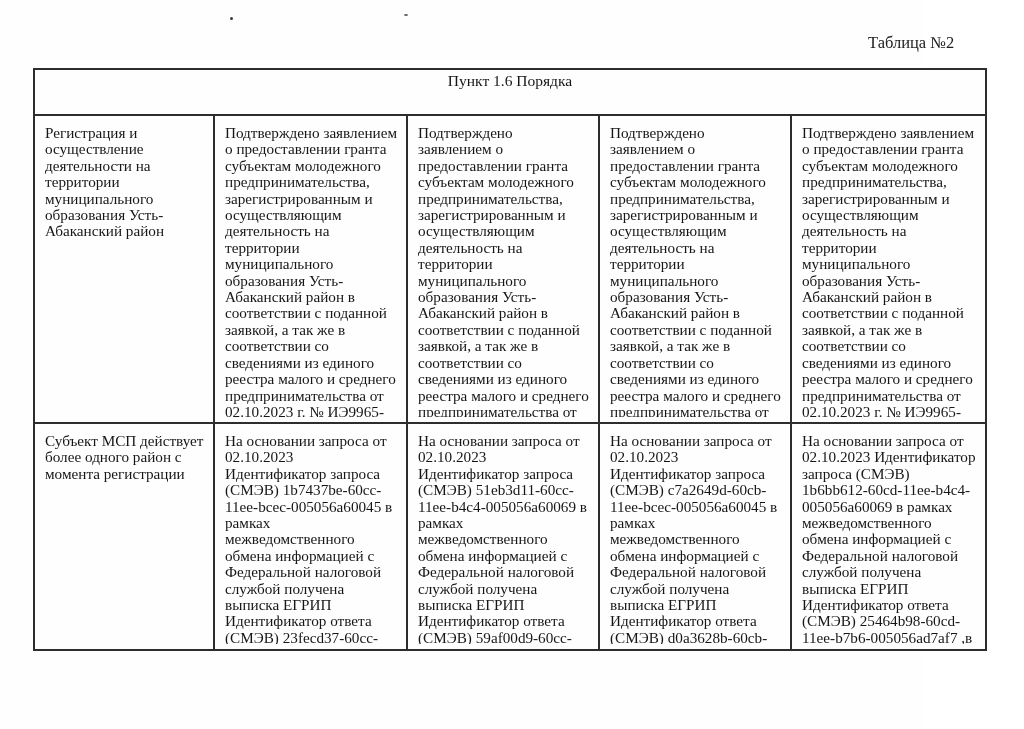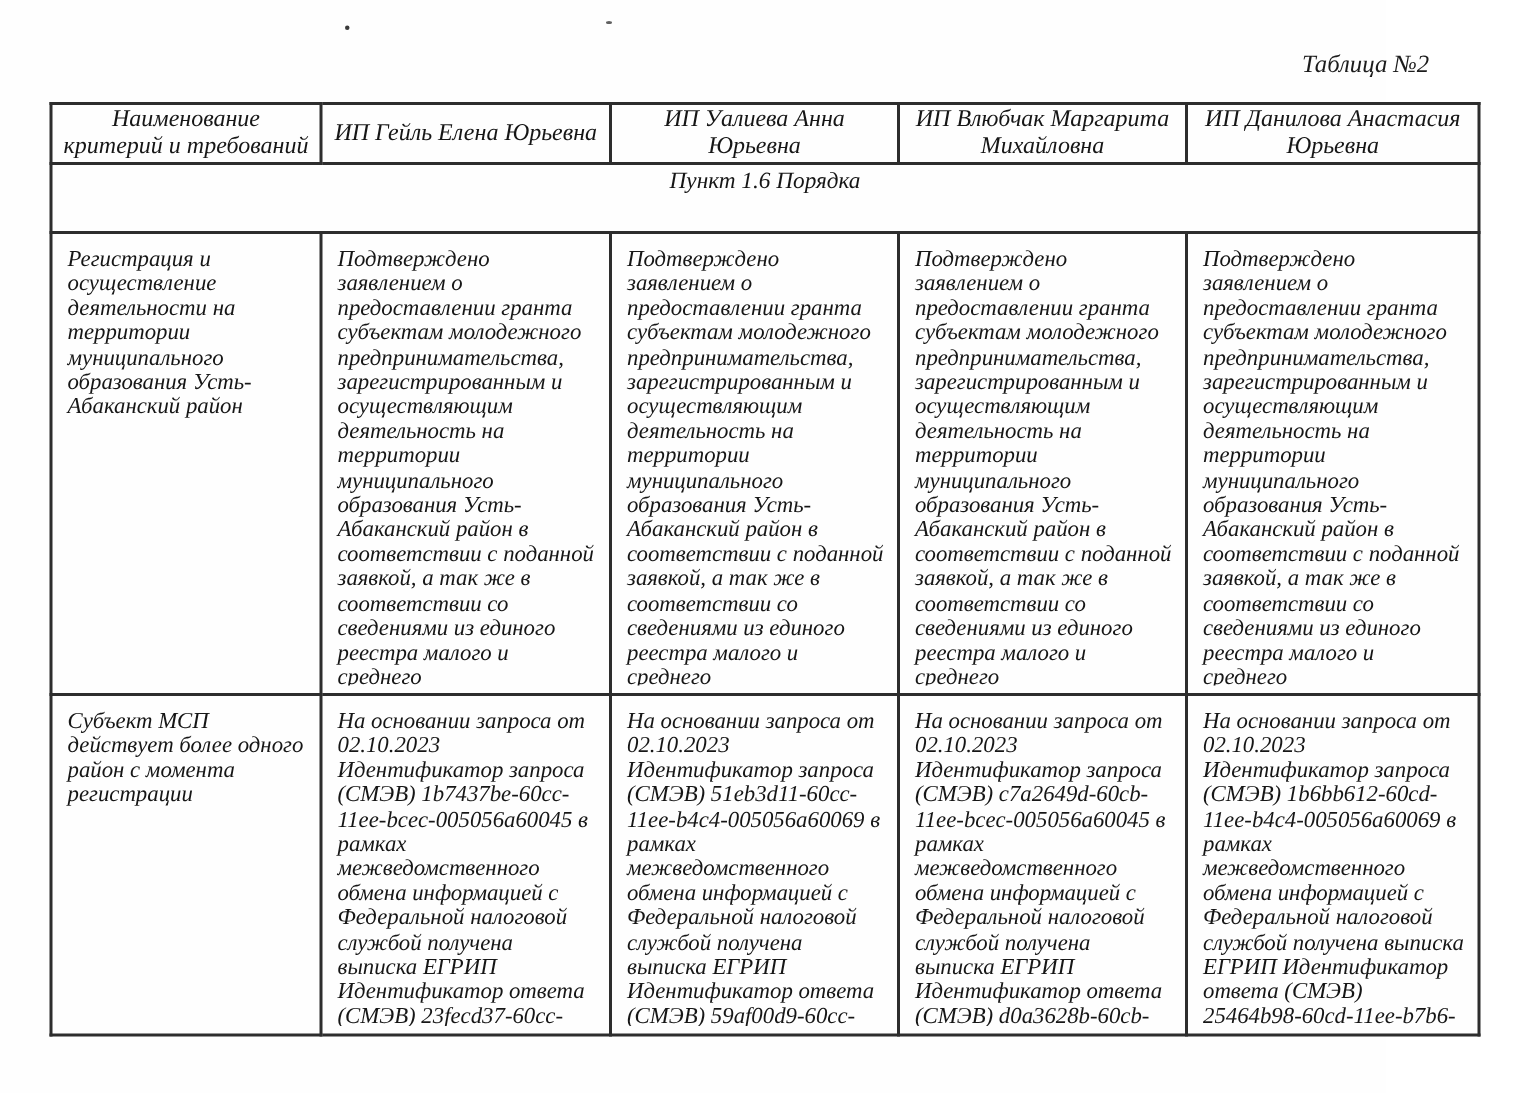--- a/index.html
+++ b/index.html
@@ -10,21 +10,20 @@
     height: 729px;
     overflow: hidden;
     font-family: "Liberation Serif", serif;
     color: #161616;
   }
   .page {
     position: relative;
     width: 924px;
     height: 729px;
     background: #fefefe;
-    font-style: italic;
   }
   .caption {
     position: absolute;
     top: 33px;
     left: 868px;
     font-size: 16.5px;
     color: #1c1c1c;
     white-space: nowrap;
   }
   table.criteria {
@@ -86,27 +85,20 @@
 
   <table class="criteria">
     <colgroup>
       <col style="width:180px">
       <col style="width:193px">
       <col style="width:192px">
       <col style="width:192px">
       <col style="width:195px">
     </colgroup>
     <tbody>
-      <tr class="header-row">
-        <th>Наименование критерий и требований</th>
-        <th>ИП Гейль Елена Юрьевна</th>
-        <th>ИП Уалиева Анна Юрьевна</th>
-        <th>ИП Влюбчак Маргарита Михайловна</th>
-        <th>ИП Данилова Анастасия Юрьевна</th>
-      </tr>
       <tr class="section-row">
         <td colspan="5">Пункт 1.6 Порядка</td>
       </tr>
       <tr class="body-row row-1">
         <td>
           <div class="cell-clip">Регистрация и осуществление деятельности на территории муниципального образования Усть-Абаканский район</div>
         </td>
         <td>
           <div class="cell-clip">Подтверждено заявлением о предоставлении гранта субъектам молодежного предпринимательства, зарегистрированным и осуществляющим деятельность на территории муниципального образования Усть-Абаканский район в соответствии с поданной заявкой, а так же в соответствии со сведениями из единого реестра малого и среднего предпринимательства от 02.10.2023 г. № ИЭ9965-23-8586589.</div>
         </td>

